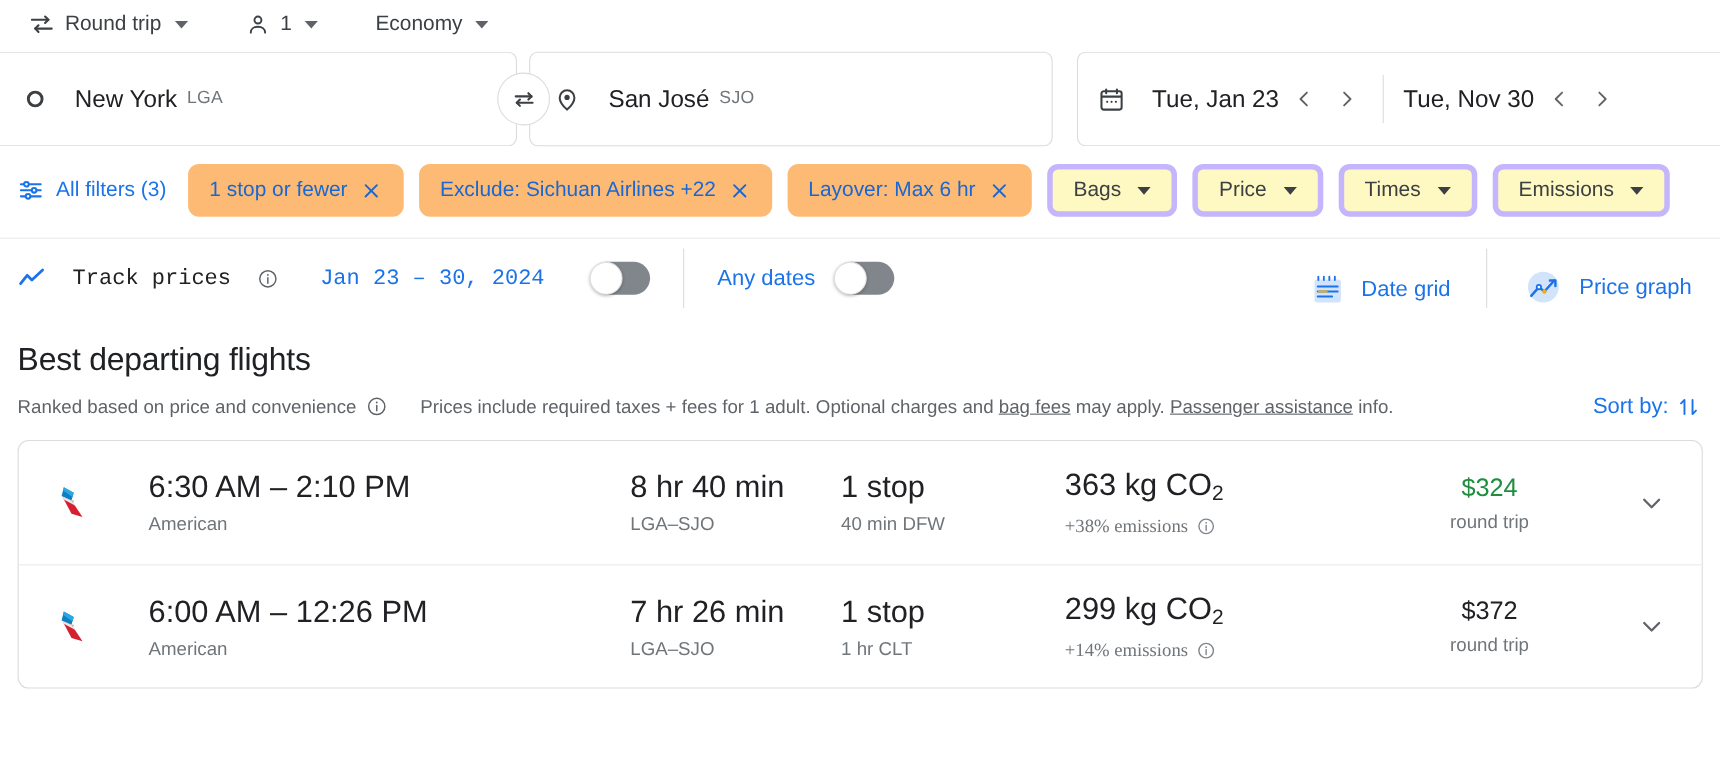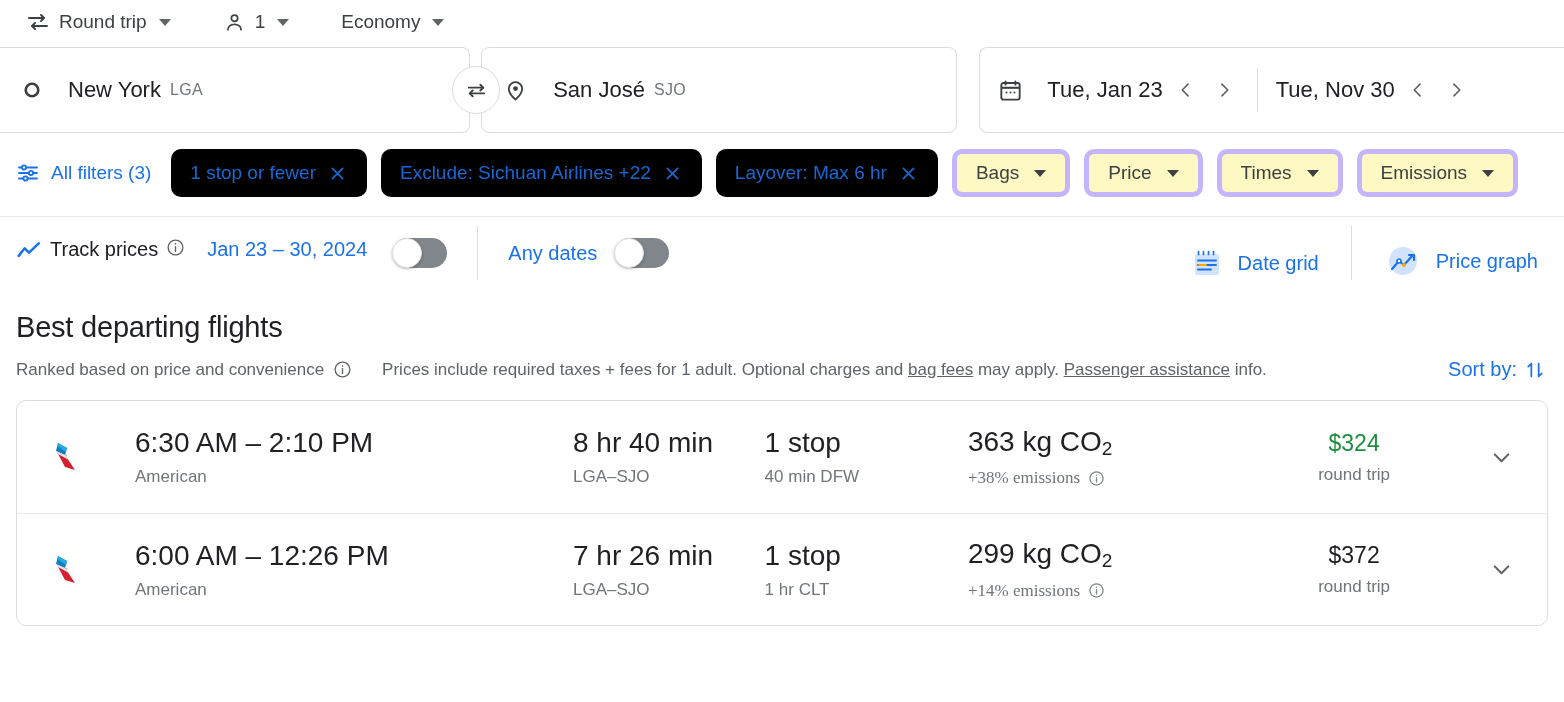--- a/index.html
+++ b/index.html
@@ -137,21 +137,21 @@
   .chip {
     display: flex; align-items: center; gap: 12px;
     height: 48px;
     padding: 0 19px;
     border-radius: 10px;
     font-size: 19px;
     white-space: nowrap;
     cursor: pointer;
   }
   .chip.active {
-    background: #000000;
+    background: #fdba74;
     color: #1967d2;
   }
   .chip.plain {
     background: #fef9c3;
     border: 5px solid #c4b5fd;
     color: #3c4043;
   }
   .chip-x {
     display:flex; align-items:center; justify-content:center;
     width: 20px; height: 20px; cursor: pointer; flex:none;
@@ -165,21 +165,21 @@
     margin-top: 14px;
   }
 
   
   .track-row {
     display: flex;
     align-items: center;
     height: 72px;
     padding: 0 18px 0 16px;
   }
-  .track-left { display: flex; align-items: flex-start; gap: 8px; }
+  .track-left { display: flex; align-items: center; gap: 24px; font-family: Liberation Mono, monospace; }
   .track-label { font-size: 20px; color: #202124; }
   .track-dates { font-size: 20px; color: #1a73e8; margin-left: 14px; cursor: pointer; }
   .toggle {
     width: 54px; height: 30px;
     border-radius: 16px;
     background: #80868b;
     position: relative;
     margin-left: 18px;
     cursor: pointer;
     flex: none;

